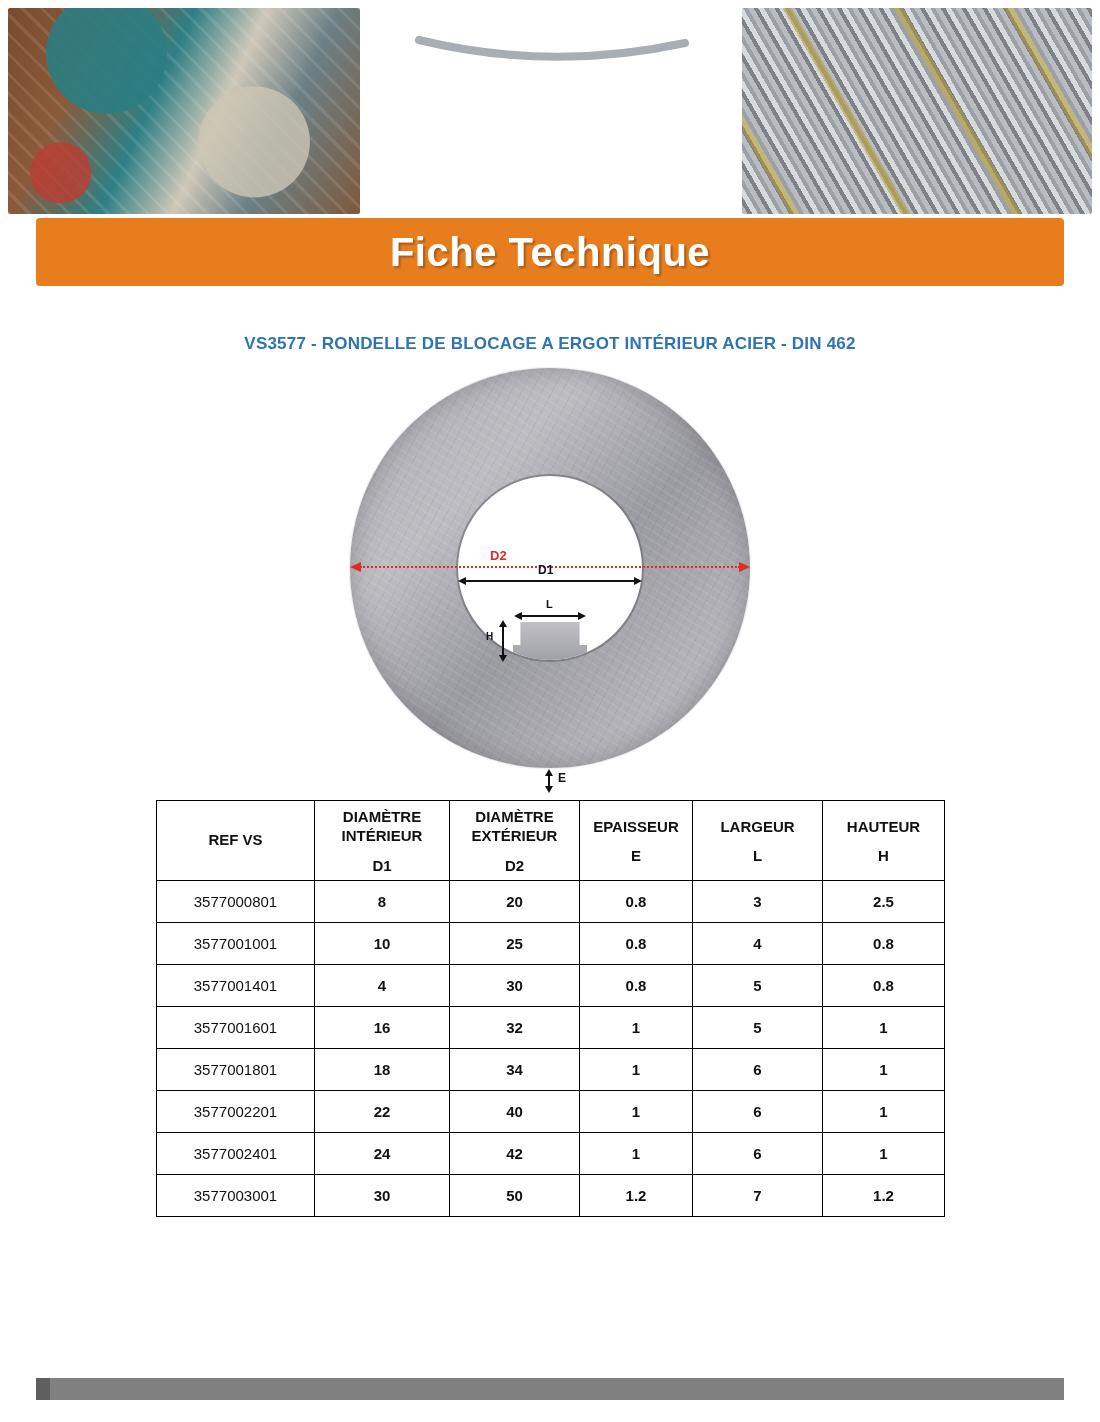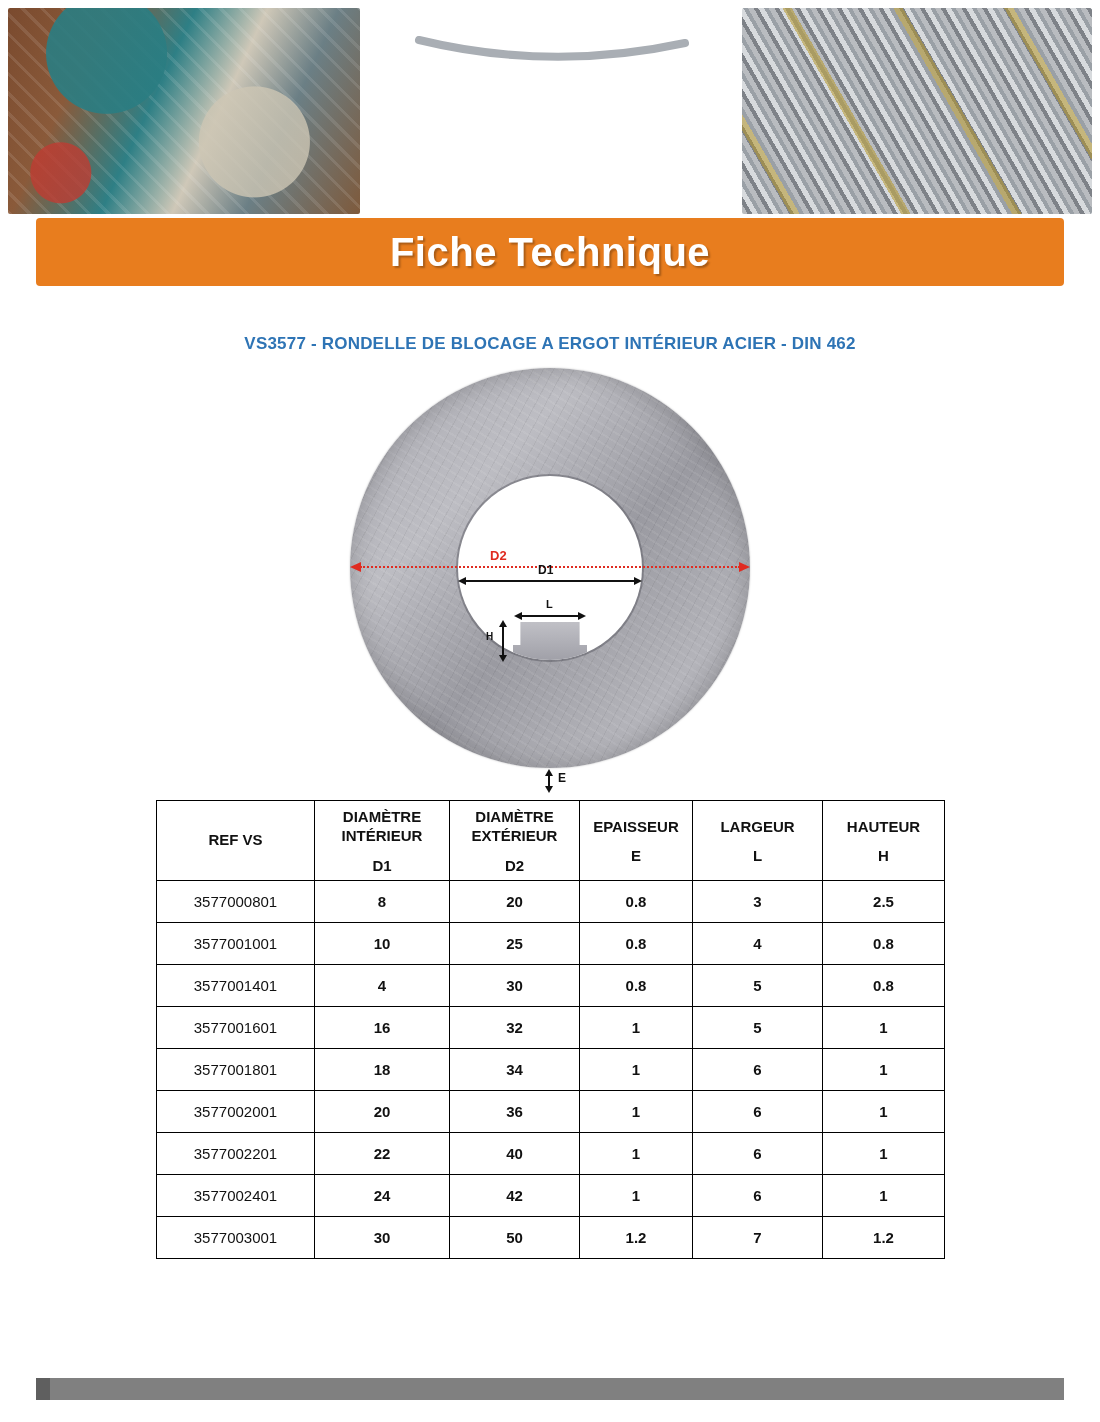--- a/index.html
+++ b/index.html
@@ -232,28 +232,20 @@
         </tr>
         <tr>
           <td>3577001801</td>
           <td class="num">18</td>
           <td class="num">34</td>
           <td class="num">1</td>
           <td class="num">6</td>
           <td class="num">1</td>
         </tr>
         <tr>
-          <td>3577002001</td>
-          <td class="num">20</td>
-          <td class="num">36</td>
-          <td class="num">1</td>
-          <td class="num">6</td>
-          <td class="num">1</td>
-        </tr>
-        <tr>
           <td>3577002201</td>
           <td class="num">22</td>
           <td class="num">40</td>
           <td class="num">1</td>
           <td class="num">6</td>
           <td class="num">1</td>
         </tr>
         <tr>
           <td>3577002401</td>
           <td class="num">24</td>

